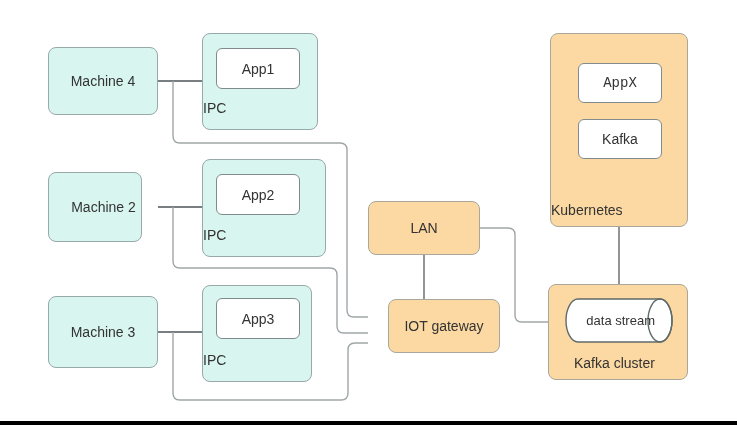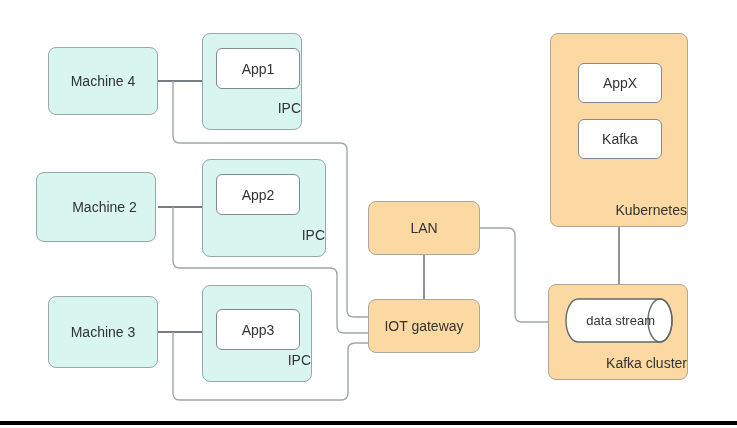--- a/index.html
+++ b/index.html
@@ -6,33 +6,33 @@
   #canvas{position:relative;width:737px;height:428px;background:#ffffff;overflow:hidden;
           font-family:"Liberation Sans",sans-serif;color:#333333;}
   #edges{position:absolute;left:0;top:0;width:737px;height:428px;}
   .node{position:absolute;box-sizing:border-box;border-radius:8px;border:1px solid #A0A6A6;
         display:flex;align-items:center;justify-content:center;font-size:14px;color:#333333;}
   .teal{background:#D8F6EF;border-color:#97A9A8;}
   .orange{background:#FCD9A2;border-color:#ABA79C;}
   .container{display:block;}
   .inner{position:absolute;box-sizing:border-box;background:#ffffff;border:1px solid #818A8C;
          border-radius:6px;display:flex;align-items:center;justify-content:center;font-size:14px;}
-  .bottom-label{position:absolute;left:0;right:0;text-align:right;font-size:14px;color:#333333;margin-left:32px;}
+  .bottom-label{position:absolute;left:0;right:0;text-align:left;font-size:14px;color:#333333;}
   .m1{left:48px;top:47px;width:110px;height:68px;}
-  .m2{left:36px;top:172px;width:120px;height:70px;padding-left:17px;}
+  .m2{left:48px;top:172px;width:94px;height:70px;padding-left:17px;}
   .m3{left:48px;top:296px;width:110px;height:72px;}
-  .ipc1{left:202px;top:33px;width:100px;height:97px;}
+  .ipc1{left:202px;top:33px;width:116px;height:97px;}
   .ipc2{left:202px;top:159px;width:124px;height:98px;}
   .ipc3{left:202px;top:285px;width:110px;height:97px;}
   .appbox{left:13px;top:14px;width:84px;height:41px;}
   .ipc-label{bottom:13px;}
   .lan{left:368px;top:201px;width:112px;height:54px;}
-  .iot{left:368px;top:299px;width:112px;height:54px;}
+  .iot{left:388px;top:299px;width:112px;height:54px;}
   .k8s{left:550px;top:33px;width:138px;height:194px;}
-  .appx{left:27px;top:29px;width:84px;height:40px;}
+  .appx{left:27px;top:29px;width:84px;height:40px;font-family:Liberation Mono, monospace;}
   .appz{left:27px;top:85px;width:84px;height:40px;}
   .k8s-label{bottom:8px;}
   .kafka{left:548px;top:284px;width:140px;height:96px;}
   .kafka-label{bottom:8px;padding-left:25px;}
   .cyl-wrap{position:absolute;left:16px;top:13px;width:108px;height:45px;}
   .cyl-text{position:absolute;left:2px;top:0;width:88px;height:45px;line-height:45px;
             text-align:right;font-size:13px;color:#333333;}
   .bottom-rule{position:absolute;left:0;top:421px;width:737px;height:4px;background:#000000;}
 </style>
 </head>
@@ -70,21 +70,21 @@
     </div>
     <div class="bottom-label ipc-label">IPC</div>
   </div>
   <div class="node teal container ipc2">
     <div class="inner appbox">
       <span>App2</span>
     </div>
     <div class="bottom-label ipc-label">IPC</div>
   </div>
   <div class="node teal container ipc3">
-    <div class="inner appbox" style="top:23px;">
+    <div class="inner appbox" style="top:12px;">
       <span>App3</span>
     </div>
     <div class="bottom-label ipc-label">IPC</div>
   </div>
 
   <div class="node orange lan">
     <span>LAN</span>
   </div>
   <div class="node orange iot">
     <span>IOT gateway</span>

